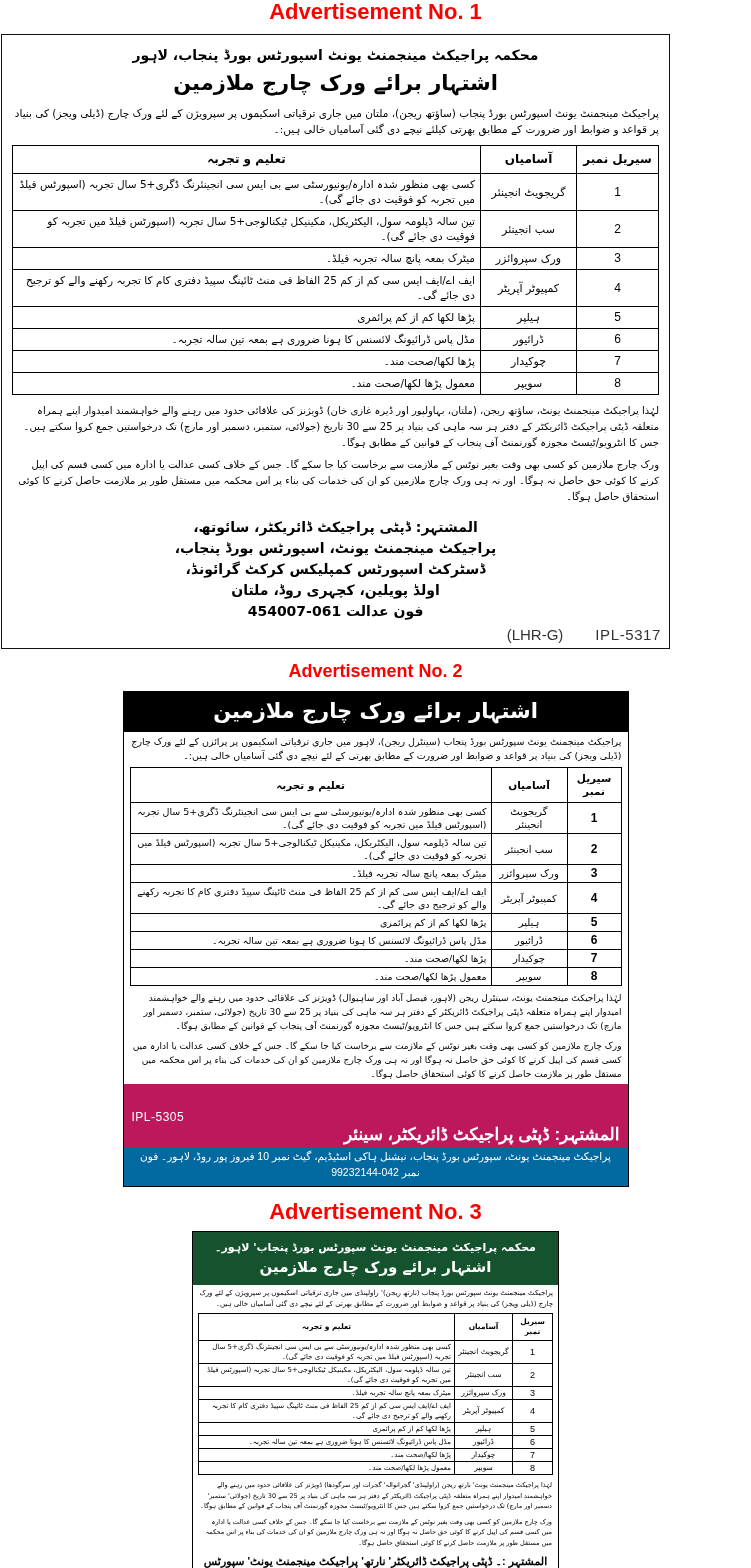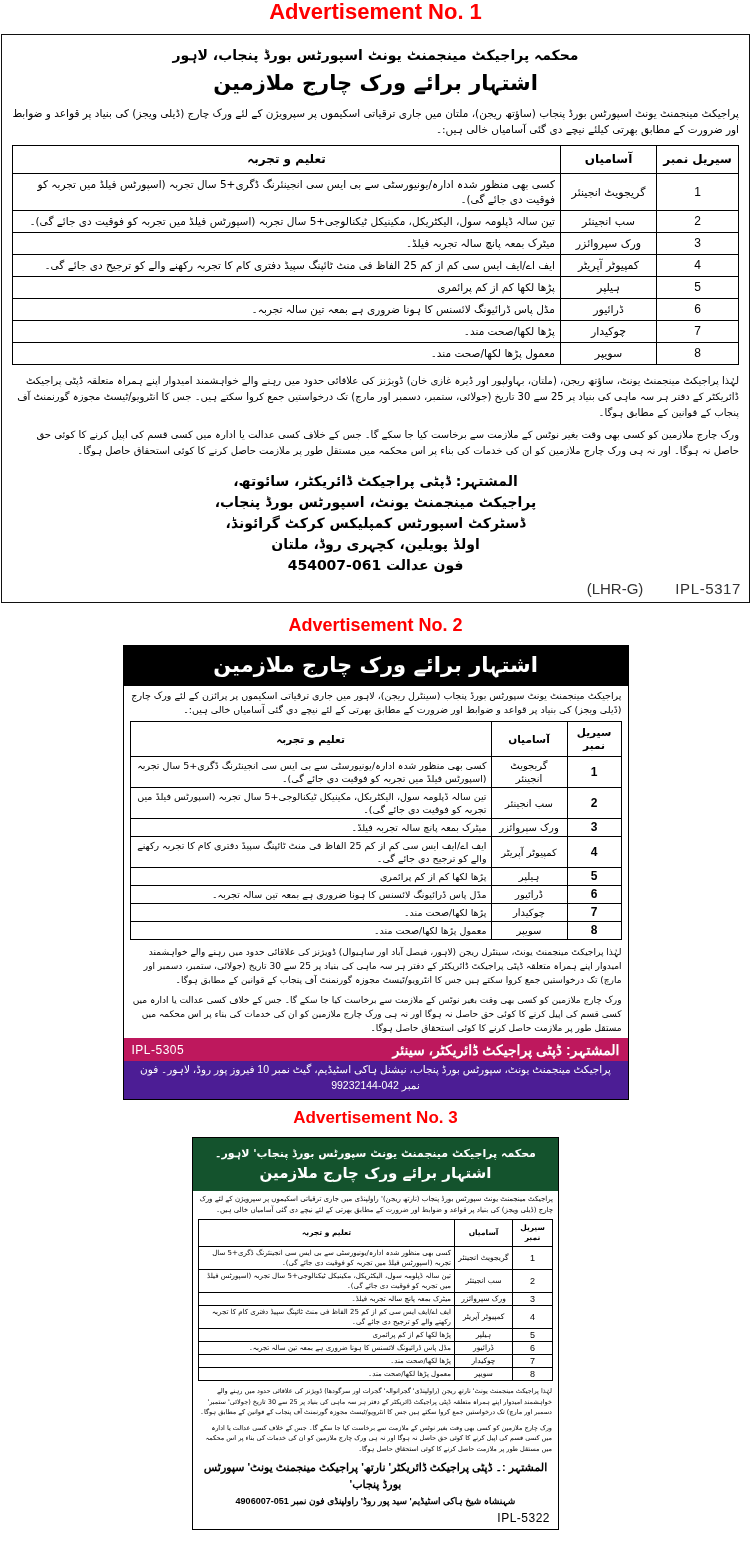--- a/index.html
+++ b/index.html
@@ -21,21 +21,21 @@
 
   
   .ad-heading{
     text-align:center;
     color:#ff0000;
     font-weight:bold;
     font-family:"Liberation Sans", sans-serif;
   }
   .ad-heading.h1{font-size:22px;line-height:24px;padding-top:0;padding-bottom:10px;}
   .ad-heading.h2{font-size:18px;line-height:20px;padding-top:12px;padding-bottom:10px;}
-  .ad-heading.h3{font-size:17px;line-height:19px;padding-top:8px;padding-bottom:10px;}
+  .ad-heading.h3{font-size:22px;line-height:19px;padding-top:15px;padding-bottom:10px;}
 
   
   .ad-box{
     border:1px solid #111;
     background:#fff;
     box-sizing:border-box;
     margin:0 auto;
     position:relative;
   }
 
@@ -47,21 +47,21 @@
     font-family:"DejaVu Sans", sans-serif;
   }
   .urdu-center{
     direction:rtl;
     unicode-bidi:embed;
     text-align:center;
     font-family:"DejaVu Sans", sans-serif;
   }
 
   
-  #ad1{width:749px;margin-left:1px;}
+  #ad1{width:669px;margin-left:1px;}
   #ad1 .org-line{
     text-align:center;font-size:14px;line-height:20px;font-weight:600;
     padding:10px 10px 2px 10px;
   }
   #ad1 .main-title{
     text-align:center;font-size:21px;line-height:28px;font-weight:bold;
     padding:2px 10px 6px 10px;letter-spacing:0.5px;
   }
   #ad1 .intro{
     font-size:10.5px;line-height:16px;padding:2px 10px 6px 10px;
@@ -116,24 +116,24 @@
   #ad2 col.c-post{width:76px;}
   #ad2 .sr{text-align:center;font-size:12px;font-weight:bold;font-family:"Liberation Sans",sans-serif;}
   #ad2 .hdr{text-align:center;font-weight:600;font-size:10.5px;padding:4px 3px;}
   #ad2 .post{text-align:center;font-size:10px;}
   #ad2 .desc{text-align:right;font-size:9.5px;}
   #ad2 .notes{font-size:9px;line-height:14px;padding:3px 6px 3px 6px;}
   #ad2 .blackbar{
     background:#be185d;color:#fff;padding:4px 8px 3px 8px;
     display:flex;justify-content:space-between;align-items:center;
   }
-  #ad2 .blackbar .almushtahir{font-size:14px;font-weight:bold;direction:rtl;}
+  #ad2 .blackbar .almushtahir{font-size:17px;font-weight:bold;direction:rtl;margin-top:36px;}
   #ad2 .blackbar .ipl{font-size:12px;font-family:"Liberation Sans",sans-serif;letter-spacing:0.5px;}
   #ad2 .blackfoot{
-    background:#4c1d95;color:#fff;text-align:center;
+    background:#0369a1;color:#fff;text-align:center;
     font-size:10.5px;line-height:16px;padding:0 8px 6px 8px;
     direction:rtl;
   }
 
   
   #ad3{width:367px;margin:0 auto;border:1px solid #000;}
   #ad3 .blackhead{
     background:#14532d;color:#fff;text-align:center;padding:7px 8px 6px 8px;
   }
   #ad3 .blackhead .org-line{font-size:11px;line-height:17px;font-weight:600;}

